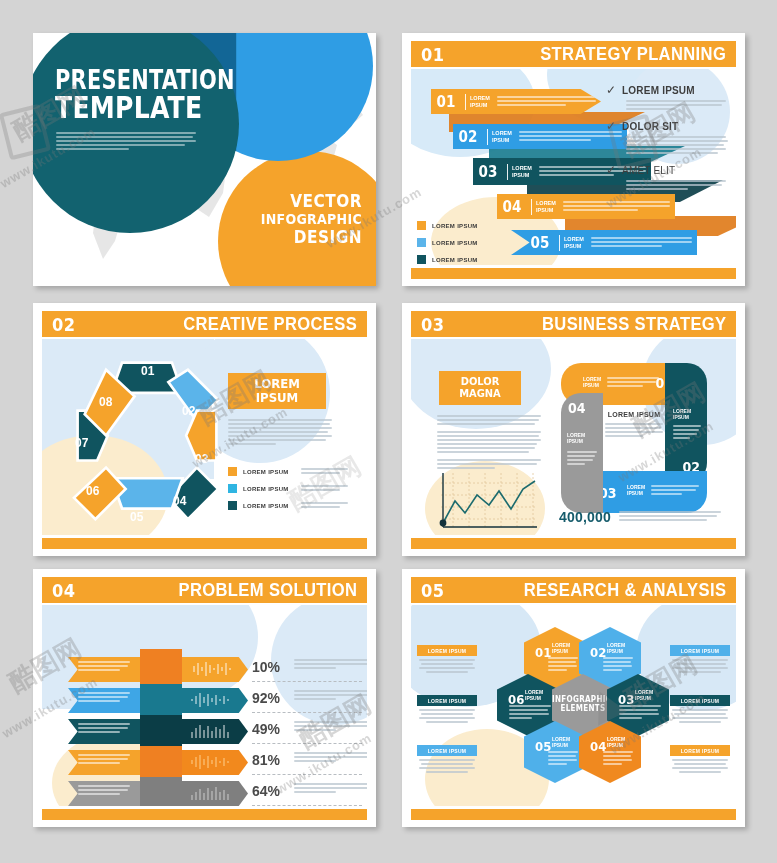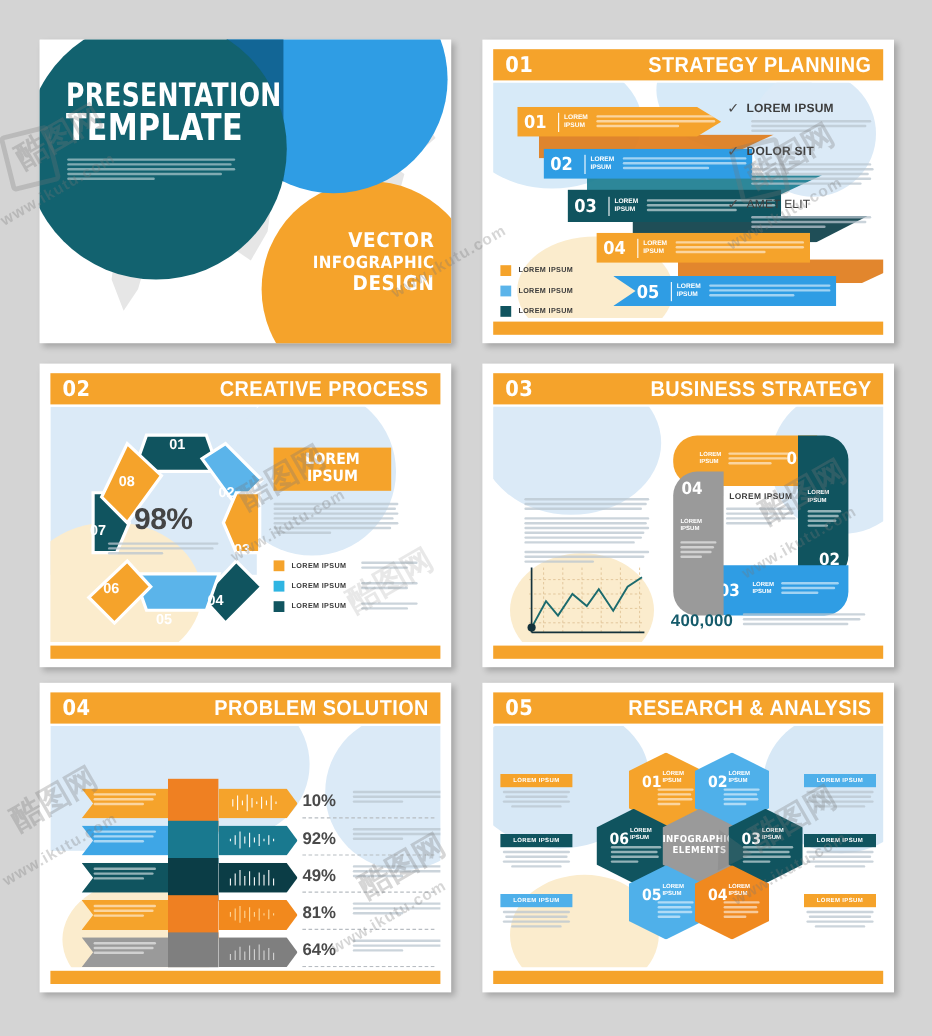--- a/index.html
+++ b/index.html
@@ -342,29 +342,20 @@
         <span style="color:#fff;font-size:12px;font-weight:700;">04</span></div>
       <div class="puz" style="left:88px;top:168px;">
         <span style="color:#fff;font-size:12px;font-weight:700;">05</span></div>
       <div class="puz" style="left:44px;top:142px;">
         <span style="color:#fff;font-size:12px;font-weight:700;">06</span></div>
       <div class="puz" style="left:33px;top:94px;">
         <span style="color:#fff;font-size:12px;font-weight:700;">07</span></div>
       <div class="puz" style="left:57px;top:53px;">
         <span style="color:#fff;font-size:12px;font-weight:700;">08</span></div>
 
-      <div class="pct">
-        <div class="v">98%</div>
-        <div style="margin-top:4px;">
-          <div class="micro" style="width:100%"></div>
-            <div class="micro" style="width:96%"></div>
-            <div class="micro" style="width:50%"></div>
-
-        </div>
-      </div>
 
       <div class="ob">
         <span>LOREM</span>
         <span>IPSUM</span>
       </div>
       <div style="position:absolute;left:186px;top:80px;width:104px;">
         <div class="micro" style="width:100%"></div>
           <div class="micro" style="width:98%"></div>
         <div class="micro" style="width:100%"></div>
           <div class="micro" style="width:96%"></div>
@@ -406,20 +397,24 @@
   <div class="slide" id="s4">
     <div class="hdr">
       <span class="num">03</span>
       <span class="ttl">BUSINESS STRATEGY</span>
     </div>
     <div class="canvas">
       <div class="bgb"></div>
       <div class="bgb2"></div>
       <div class="bgo"></div>
 
+      <div class="dm">
+        <span>DOLOR</span>
+        <span>MAGNA</span>
+      </div>
       <div style="position:absolute;left:26px;top:76px;width:104px;">
         <div>
           <div class="micro" style="width:100%"></div>
             <div class="micro" style="width:98%"></div>
             <div class="micro" style="width:94%"></div>
 
         </div>
         <div style="margin-top:6px;">
           <div class="micro" style="width:100%"></div>
             <div class="micro" style="width:98%"></div>

